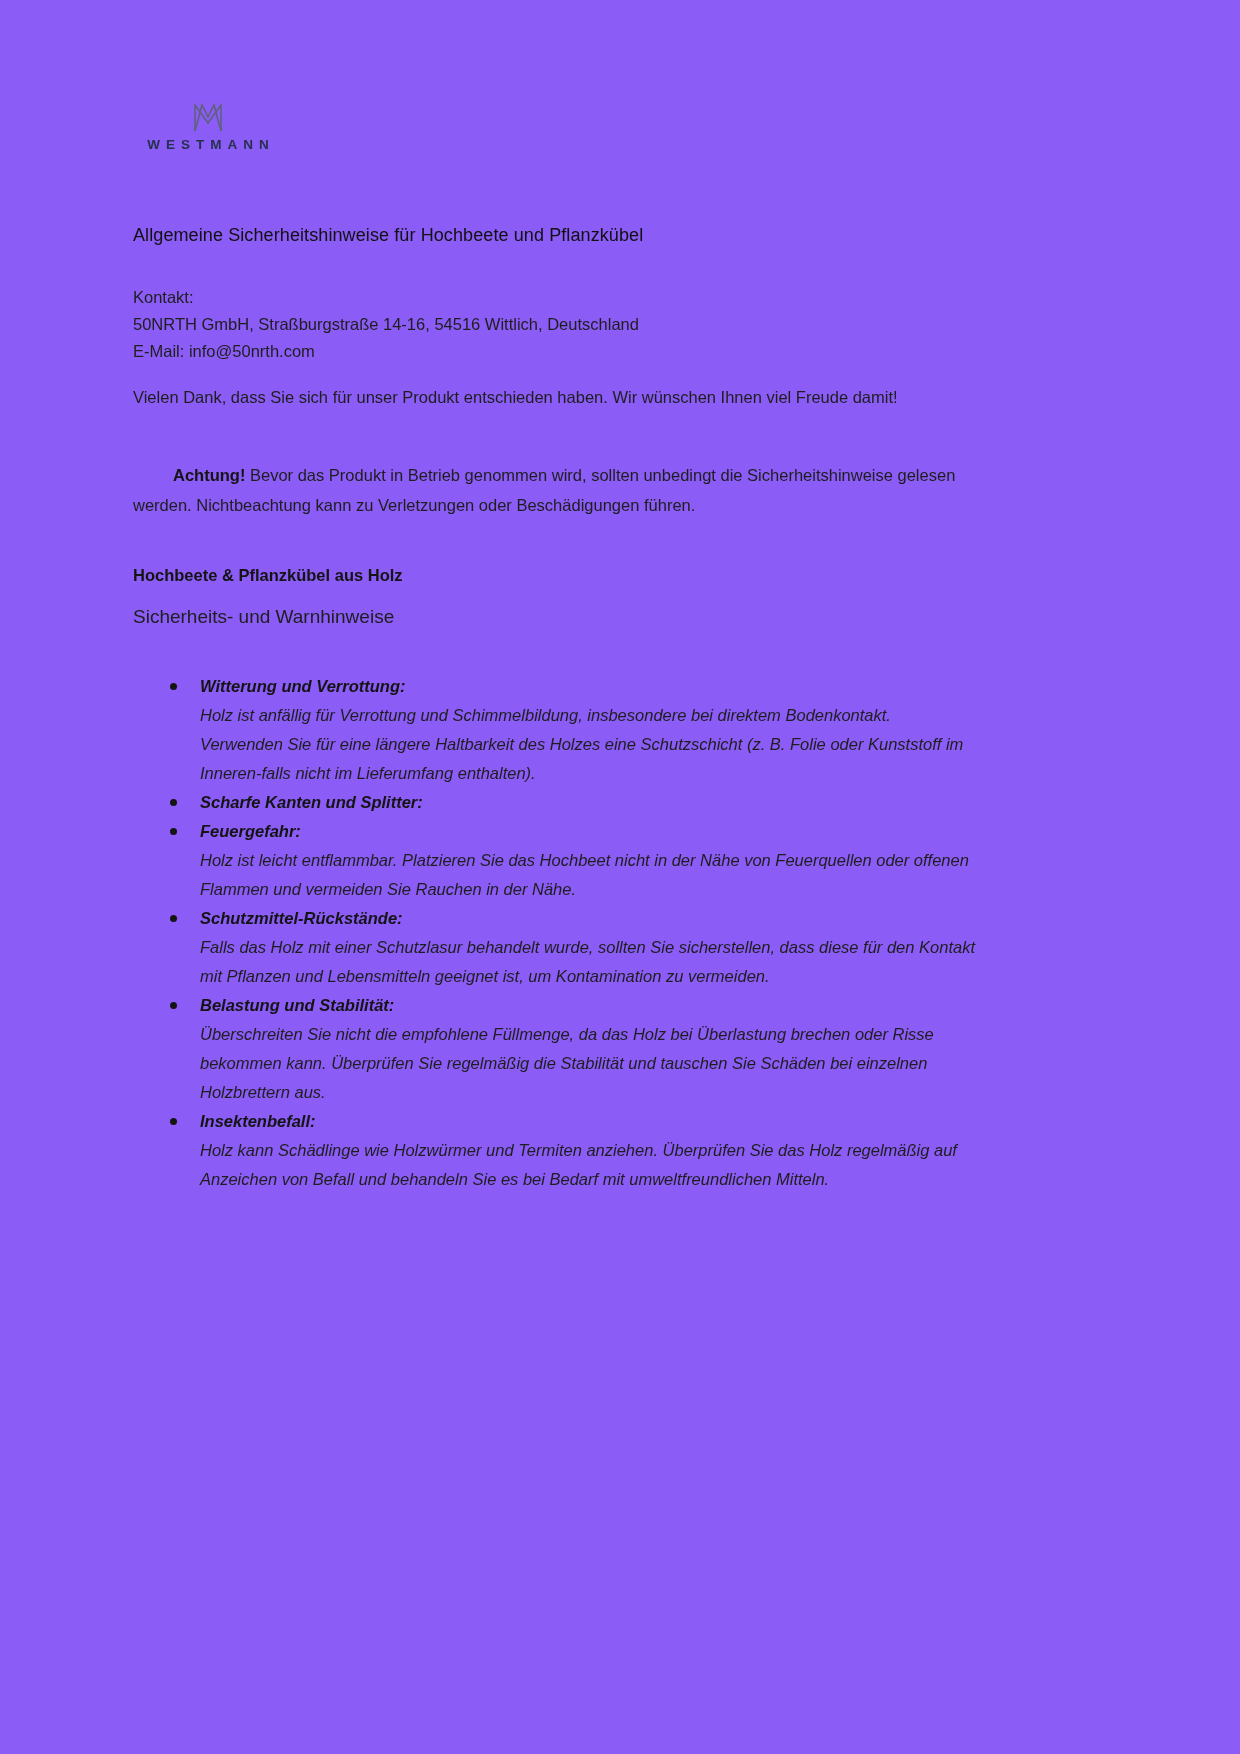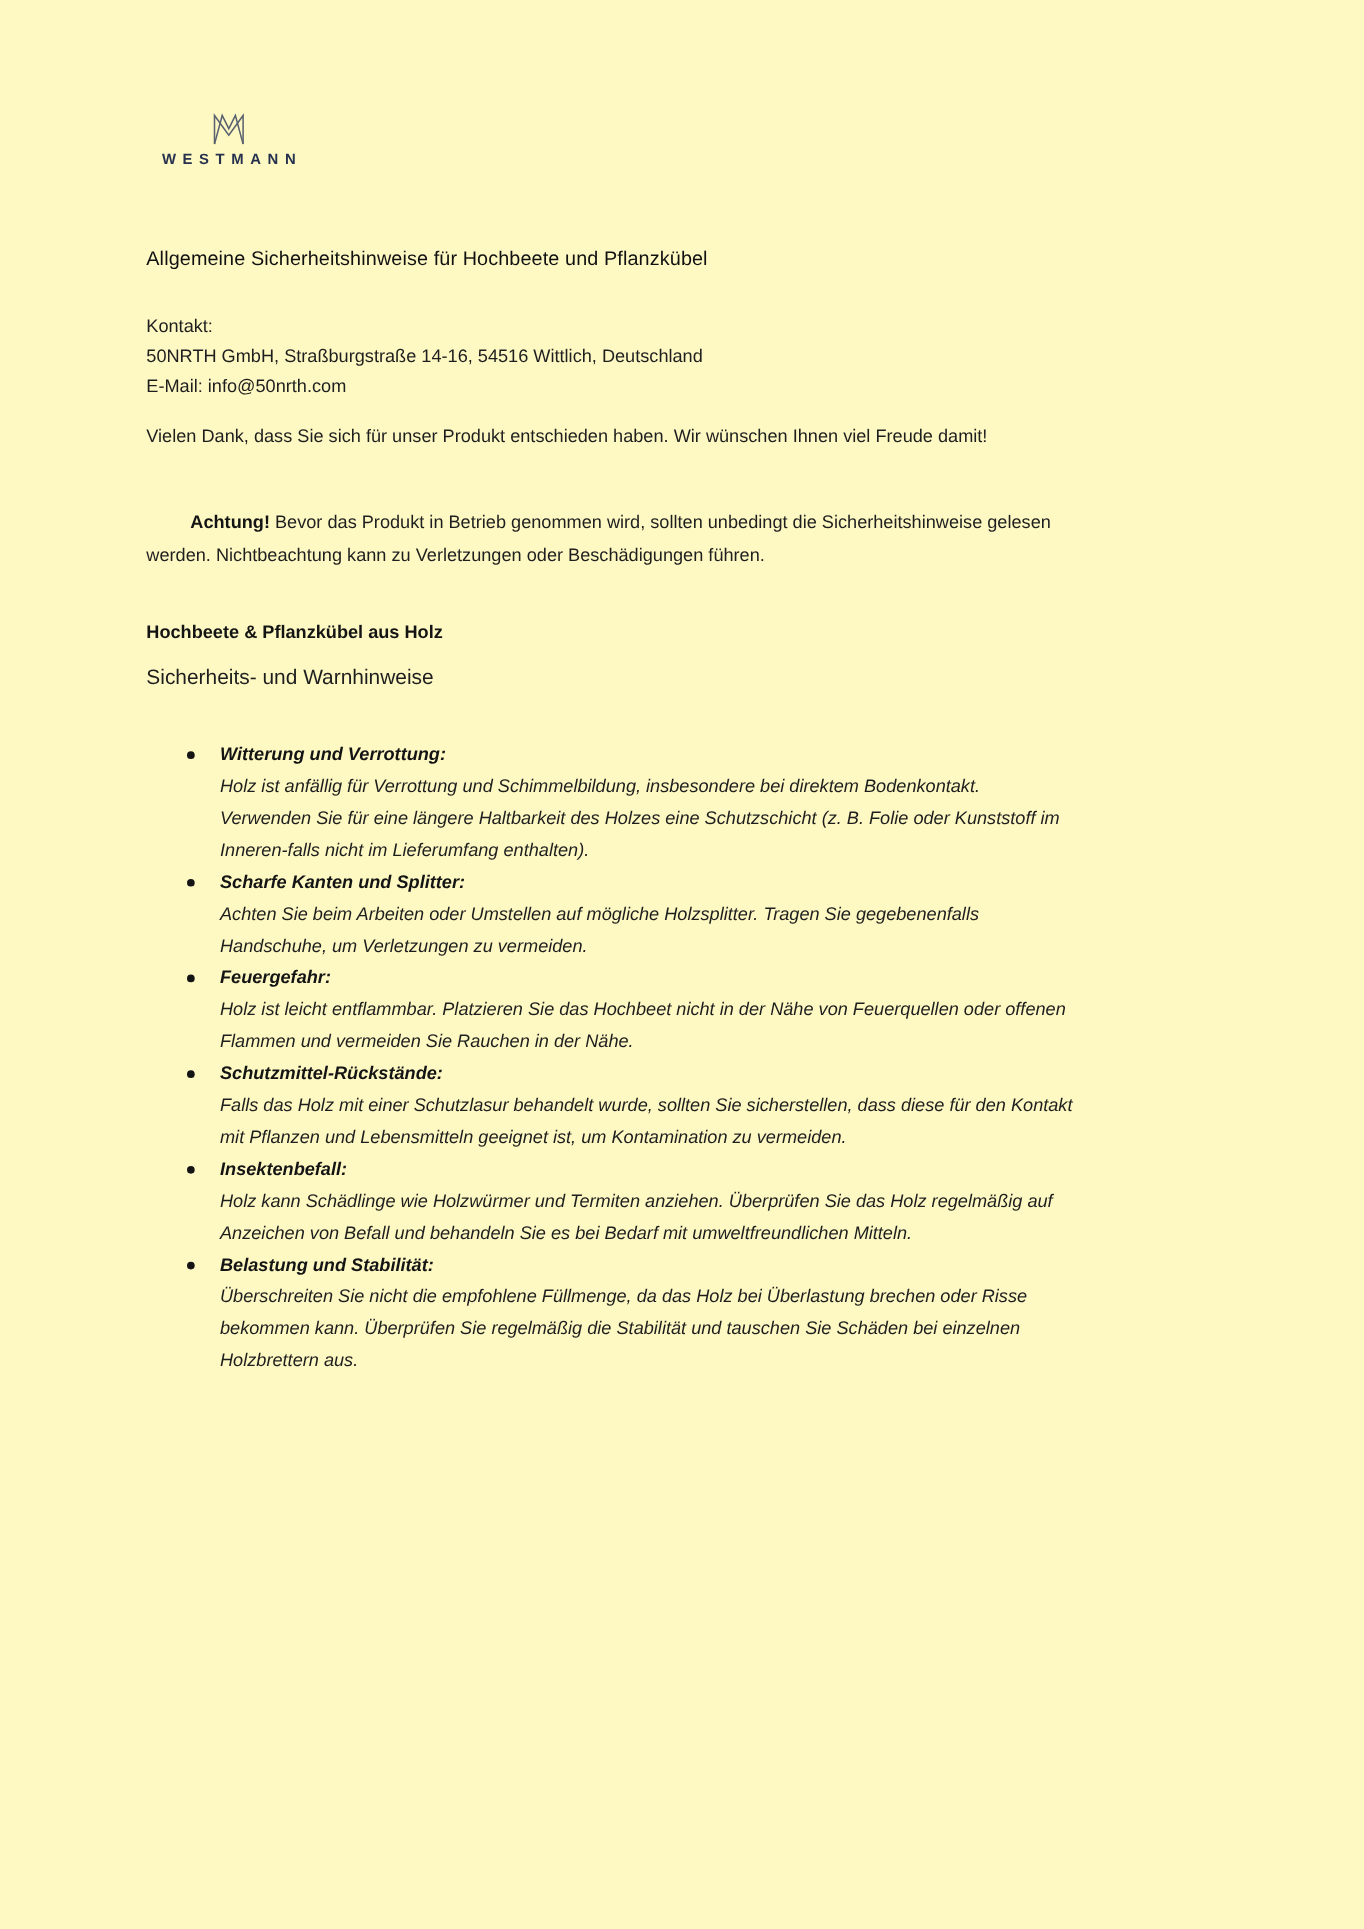--- a/index.html
+++ b/index.html
@@ -6,21 +6,21 @@
     margin: 0;
     padding: 0;
     background: #ffffff;
     font-family: "Liberation Sans", "DejaVu Sans", sans-serif;
     color: #1e1e1e;
   }
   .page {
     position: relative;
     width: 1240px;
     height: 1754px;
-    background: #fef9c3;
+    background: #8b5cf6;
     overflow: hidden;
   }
   .content {
     position: absolute;
     left: 133px;
     top: 0;
     width: 845px;
   }
   
   .logo {
@@ -129,30 +129,30 @@
     <p class="para para-warning"><span class="bold">Achtung!</span><span> Bevor das Produkt in Betrieb genommen wird, sollten unbedingt die Sicherheitshinweise gelesen werden. Nichtbeachtung kann zu Verletzungen oder Beschädigungen führen.</span></p>
 
     <div class="section-head">Hochbeete &amp; Pflanzkübel aus Holz</div>
     <div class="section-sub">Sicherheits- und Warnhinweise</div>
 
     <ul class="safety-list">
       <li>
         <span class="bullet-title">Witterung und Verrottung:</span><span>Holz ist anfällig für Verrottung und Schimmelbildung, insbesondere bei direktem Bodenkontakt. Verwenden Sie für eine längere Haltbarkeit des Holzes eine Schutzschicht (z. B. Folie oder Kunststoff im Inneren-falls nicht im Lieferumfang enthalten).</span>
       </li>
       <li>
-        <span class="bullet-title">Scharfe Kanten und Splitter:</span><span>Achten Sie beim Arbeiten oder Umstellen auf mögliche Holzsplitter. Tragen Sie gegebenenfalls Handschuhe, um Verletzungen zu vermeiden.</span>
+        <span class="bullet-title">Scharfe Kanten und Splitter:</span>
       </li>
       <li>
         <span class="bullet-title">Feuergefahr:</span><span>Holz ist leicht entflammbar. Platzieren Sie das Hochbeet nicht in der Nähe von Feuerquellen oder offenen Flammen und vermeiden Sie Rauchen in der Nähe.</span>
       </li>
       <li>
         <span class="bullet-title">Schutzmittel-Rückstände:</span><span>Falls das Holz mit einer Schutzlasur behandelt wurde, sollten Sie sicherstellen, dass diese für den Kontakt mit Pflanzen und Lebensmitteln geeignet ist, um Kontamination zu vermeiden.</span>
       </li>
       <li>
-        <span class="bullet-title">Insektenbefall:</span><span>Holz kann Schädlinge wie Holzwürmer und Termiten anziehen. Überprüfen Sie das Holz regelmäßig auf Anzeichen von Befall und behandeln Sie es bei Bedarf mit umweltfreundlichen Mitteln.</span>
+        <span class="bullet-title">Belastung und Stabilität:</span><span>Überschreiten Sie nicht die empfohlene Füllmenge, da das Holz bei Überlastung brechen oder Risse bekommen kann. Überprüfen Sie regelmäßig die Stabilität und tauschen Sie Schäden bei einzelnen Holzbrettern aus.</span>
       </li>
       <li>
-        <span class="bullet-title">Belastung und Stabilität:</span><span>Überschreiten Sie nicht die empfohlene Füllmenge, da das Holz bei Überlastung brechen oder Risse bekommen kann. Überprüfen Sie regelmäßig die Stabilität und tauschen Sie Schäden bei einzelnen Holzbrettern aus.</span>
+        <span class="bullet-title">Insektenbefall:</span><span>Holz kann Schädlinge wie Holzwürmer und Termiten anziehen. Überprüfen Sie das Holz regelmäßig auf Anzeichen von Befall und behandeln Sie es bei Bedarf mit umweltfreundlichen Mitteln.</span>
       </li>
     </ul>
 
   </div>
 </div>
 
 </body></html>

